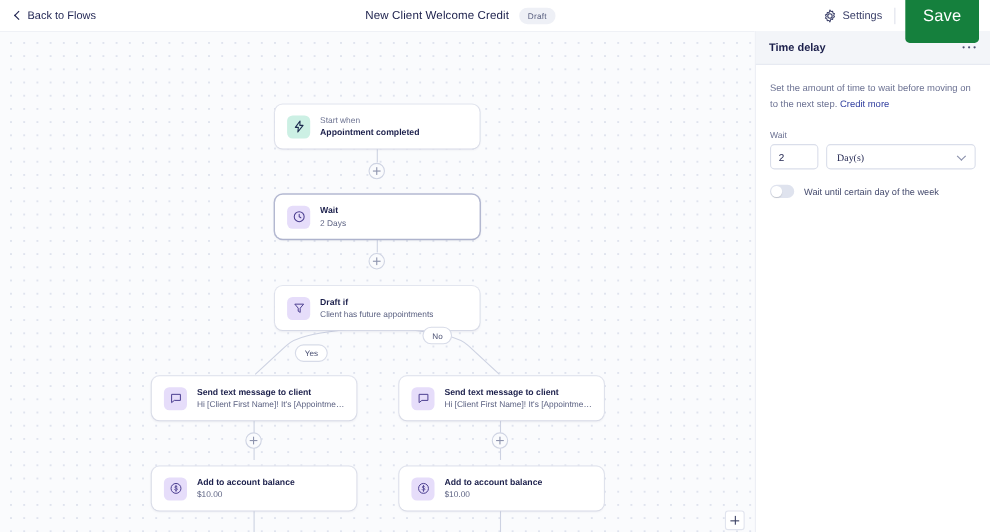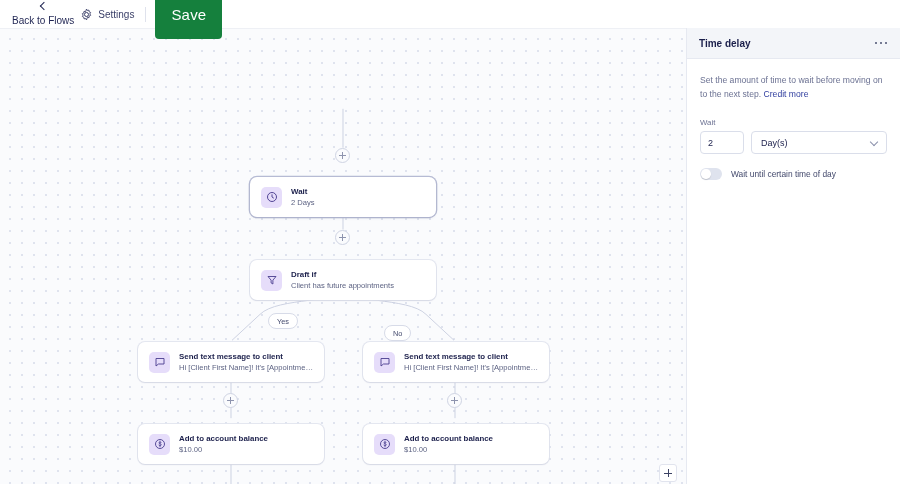--- a/index.html
+++ b/index.html
@@ -11,21 +11,21 @@
   .app { position: relative; width: 900px; height: 484px; display: flex; flex-direction: column; }
 
   
   .topbar {
     height: 28px; min-height: 28px; background: #ffffff;
     display: flex; align-items: center; padding: 0 10px 0 8px;
     position: relative; z-index: 30;
   }
   .back-btn {
     display: flex; align-items: center; gap: 5px;
-    font-size: 10px; color: #1f2452; cursor: pointer; padding: 3px 4px; flex-direction: column;
+    font-size: 10px; color: #1f2452; cursor: pointer; padding: 3px 4px;
   }
   .chev-left { width: 8px; height: 8px; position: relative; flex: 0 0 auto; }
   .chev-left::before {
     content: ""; position: absolute; left: 2px; top: 1px;
     width: 5px; height: 5px; border-left: 1.3px solid #1f2452;
     border-bottom: 1.3px solid #1f2452; transform: rotate(45deg);
   }
   .top-center { flex: 1; display: flex; align-items: center; justify-content: center; gap: 9px; }
   .flow-title { font-size: 10.5px; color: #1b1f4b; font-weight: 400; letter-spacing: .1px; }
   .draft-badge {
@@ -123,21 +123,21 @@
   .row { display: flex; gap: 7px; }
   .num-input {
     width: 44px; height: 23px; border: 1px solid #dadeea; border-radius: 4px;
     font-size: 9px; color: #1b1f4b; padding: 0 7px; outline: none;
     font-family: "Liberation Sans", sans-serif; background: #fff;
   }
   .select-wrap { flex: 1; position: relative; }
   .select {
     width: 100%; height: 23px; border: 1px solid #dadeea; border-radius: 4px;
     font-size: 9px; color: #1b1f4b; display: flex; align-items: center;
-    padding: 0 9px; background: #fff; cursor: pointer;
+    padding: 0 9px; background: #fff; cursor: pointer; font-family: Liberation Serif, serif;
   }
   .chev-dn { position: absolute; right: 9px; top: 8px; width: 7px; height: 7px; }
   .chev-dn::before {
     content: ""; position: absolute; left: 0; top: 0; width: 5px; height: 5px;
     border-right: 1.2px solid #8a90ab; border-bottom: 1.2px solid #8a90ab;
     transform: rotate(45deg);
   }
   .toggle-row { display: flex; align-items: center; gap: 9px; margin-top: 14px; cursor: pointer; }
   .toggle {
     width: 22px; height: 12px; border-radius: 7px; background: #dfe3ee;
@@ -152,20 +152,24 @@
 </style>
 </head>
 <body>
 
 <div class="app">
 
   <div class="topbar">
     <div class="back-btn">
       <span class="chev-left"></span>
       <span>Back to Flows</span>
+    </div>
+    <div class="top-center">
+      <span class="flow-title">New Client Welcome Credit</span>
+      <span class="draft-badge">Draft</span>
     </div>
     <div class="top-right">
       <div class="settings-btn">
         <svg class="gear" viewBox="0 0 20 20">
           <circle cx="10" cy="10" r="3.1" fill="none" stroke="#3a3f68" stroke-width="1.5"></circle>
           <path d="M10 1.6l1.3 2.2 2.5-.5.3 2.5 2.3 1.1-1.3 2.2 1.3 2.2-2.3 1.1-.3 2.5-2.5-.5L10 18.4 8.7 16.2l-2.5.5-.3-2.5-2.3-1.1L4.9 10.9 3.6 8.7l2.3-1.1.3-2.5 2.5.5z" fill="none" stroke="#3a3f68" stroke-width="1.4" stroke-linejoin="round"></path>
         </svg>
         <span>Settings</span>
       </div>
       <span class="vdiv"></span>
@@ -186,20 +190,31 @@
           <path d="M343 258 C343 276 408 268 426 286 L454 312"></path>
           <line x1="231" y1="353" x2="231" y2="390"></line>
           <line x1="455" y1="353" x2="455" y2="390"></line>
           <line x1="231" y1="435" x2="231" y2="456"></line>
           <line x1="455" y1="435" x2="455" y2="456"></line>
         </g>
       </svg>
 
       <div class="nodes">
 
+        <div class="card" style="left:250px; top:66px; width:186px;">
+          <span class="tile mint">
+            <svg width="12" height="12" viewBox="0 0 24 24">
+                <path d="M13.5 2L5 13.5h5.5L9.5 22 19 10h-5.8z" fill="none" stroke="#1b2a4e" stroke-width="2" stroke-linejoin="round"></path>
+              </svg>
+          </span>
+          <span class="txt">
+            <span class="t1" style="display:block">Start when</span>
+            <span class="t2" style="display:block">Appointment completed</span>
+          </span>
+        </div>
 
         <div class="card selected" style="left:250px; top:148px; width:186px;">
           <span class="tile lav">
             <svg width="12" height="12" viewBox="0 0 24 24">
                 <circle cx="12" cy="12" r="9" fill="none" stroke="#4a3d8f" stroke-width="1.9"></circle>
                 <path d="M12 7.5V12l3 2" fill="none" stroke="#4a3d8f" stroke-width="1.9" stroke-linecap="round"></path>
               </svg>
           </span>
           <span class="txt">
             <span class="t2" style="display:block">Wait</span>
@@ -268,21 +283,21 @@
             <span class="sub" style="display:block">$10.00</span>
           </span>
         </div>
 
         <div class="plus" style="left:335px; top:119px;"></div>
         <div class="plus" style="left:335px; top:201px;"></div>
         <div class="plus" style="left:223px; top:364px;"></div>
         <div class="plus" style="left:447px; top:364px;"></div>
 
         <div class="pill" style="left:268px; top:284px;">Yes</div>
-        <div class="pill" style="left:384px; top:296px;">No</div>
+        <div class="pill" style="left:384px; top:268px;">No</div>
       </div>
 
       <div class="zoom-ctl"></div>
     </div>
 
     <div class="panel">
       <div class="panel-head">
         <span class="panel-title">Time delay</span>
         <span class="dots">
             <i></i>
@@ -301,18 +316,18 @@
           <div class="select-wrap">
             <div class="select">
               <span>Day(s)</span>
             </div>
             <span class="chev-dn"></span>
           </div>
         </div>
 
         <div class="toggle-row">
           <span class="toggle"></span>
-          <span class="toggle-label">Wait until certain time of day</span>
+          <span class="toggle-label">Wait until certain day of the week</span>
         </div>
       </div>
     </div>
   </div>
 </div>
 
 </body></html>

